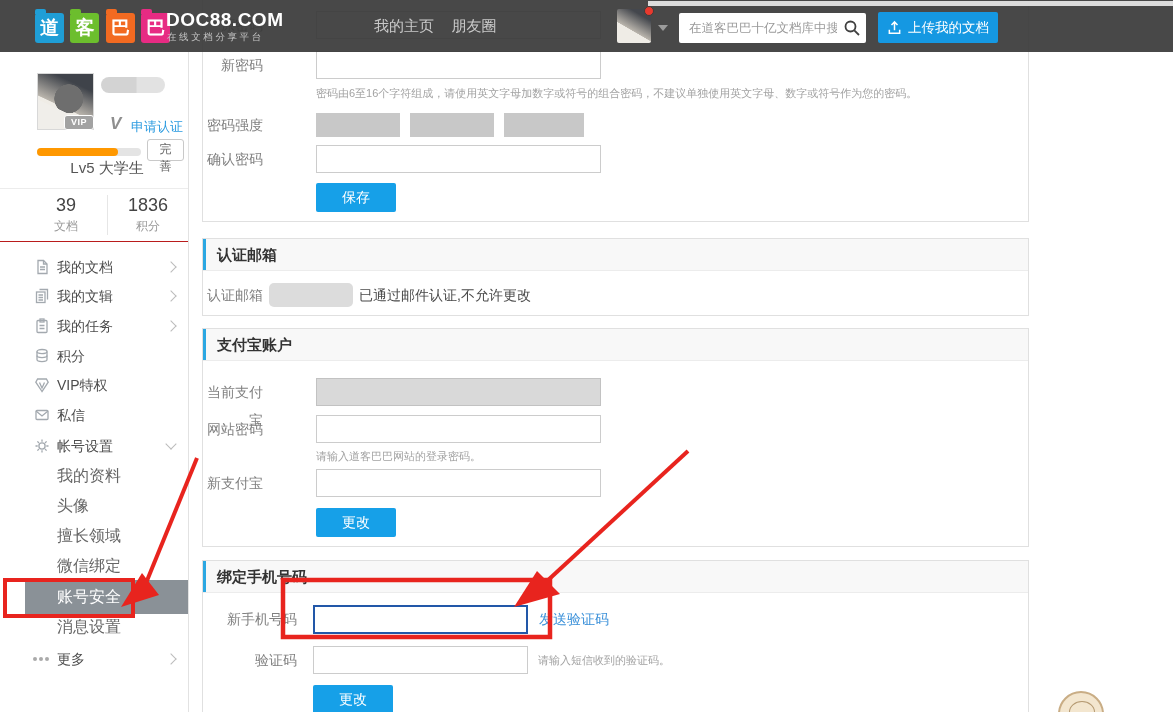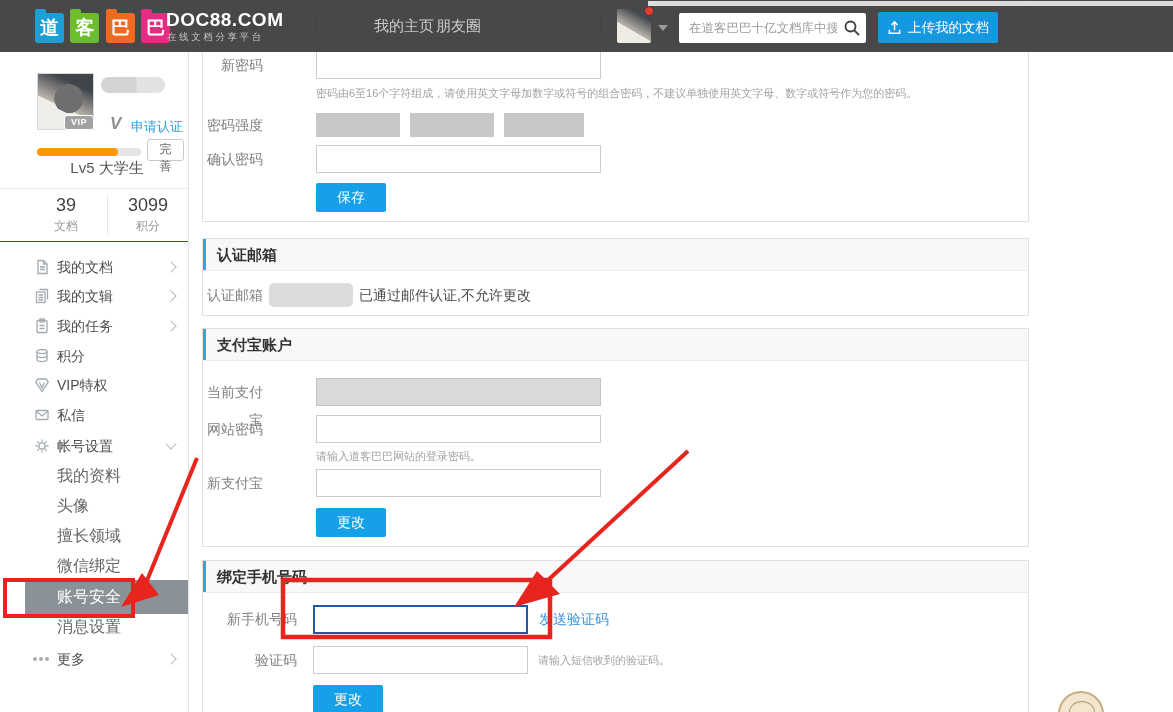--- a/index.html
+++ b/index.html
@@ -11,21 +11,21 @@
   #appheader{position:absolute;left:0;top:0;width:1173px;height:52px;background:rgba(56,56,56,0.92);z-index:10;}
   .tile{position:relative;display:inline-block;width:29px;height:30px;border-radius:3px;margin-right:2px;vertical-align:top;}
   .tile::before{content:"";position:absolute;left:0;top:-4px;width:11px;height:5px;border-radius:2px 2px 0 0;background:inherit;}
   .tile span{display:block;width:100%;text-align:center;line-height:30px;color:#fff;font-weight:bold;font-size:19px;}
   .t0{background:#1f9ed6}.t1{background:#6cbe2d}.t2{background:#f26a21}.t3{background:#e72b83}
   #brand{left:166px;top:9px;color:#fff;font-size:19px;font-weight:bold;letter-spacing:.5px;}
   #brand-sub{left:167px;top:31px;color:#c4c4c4;font-size:9.5px;letter-spacing:2.6px;}
   .navtab{top:0;height:66px;line-height:52px;color:#c9c9c9;font-size:15px;text-align:center;cursor:pointer;}
   #tab-active{left:283px;top:4px;width:82px;height:48px;line-height:48px;background:#2f96d5;color:#fff;font-size:15px;text-align:center;cursor:pointer;}
   #nav-home{left:368px;width:72px;}
-  #nav-friends{left:421px;width:60px;text-align:right;}
+  #nav-friends{left:444px;width:60px;}
   #hdr-avatar{left:617px;top:9px;width:34px;height:34px;border-radius:2px;background:
      linear-gradient(210deg,#44474d 22%,#b9b4ac 60%,#efece6 61%);}
   #hdr-avatar i{position:absolute;right:-3px;top:-3px;width:8px;height:8px;border-radius:50%;background:#e8392e;border:1px solid #3c3c3c;}
   #hdr-caret{left:658px;top:25px;width:0;height:0;border-left:5px solid transparent;border-right:5px solid transparent;border-top:6px solid #9b9b9b;cursor:pointer;}
   #searchbox{left:679px;top:13px;width:187px;height:30px;background:#fff;border-radius:2px;}
   #searchbox input{position:absolute;left:8px;top:1px;width:148px;height:26px;border:none;outline:none;font-size:12.5px;color:#555;font-family:inherit;}
   #searchbox input::placeholder{color:#9a9a9a;}
   #search-ic{position:absolute;right:5px;top:6px;}
   #upload-btn{left:878px;top:12px;width:120px;height:31px;background:#1598e2;border:none;border-radius:2px;color:#fff;font-size:13.5px;cursor:pointer;font-family:inherit;display:flex;align-items:center;justify-content:center;gap:6px;}
   #topstrip{left:648px;top:1px;width:525px;height:5px;background:#dcdcdc;z-index:11;}
@@ -65,21 +65,21 @@
   .phead{position:absolute;left:0;top:0;right:0;height:31px;background:#f8f8f8;border-bottom:1px solid #ececec;}
   .phead .accent{position:absolute;left:0;top:0;width:3px;height:31px;background:#2ba7e2;}
   .phead .ptitle{position:absolute;left:14px;line-height:31px;font-size:15px;color:#333;}
   .flab{position:absolute;left:0;width:60px;text-align:right;font-size:14px;color:#808080;line-height:28px;}
   .flabB{width:94px;}
   .inp{position:absolute;box-sizing:border-box;width:285px;height:28px;border:1px solid #ccc;background:#fff;padding:0 6px;font:13px "Liberation Sans","DejaVu Sans",sans-serif;outline:none;}
   .inp-sm{width:215px;}
   .inp-focus{border:2px solid #2257a8;height:29px;}
   .inp-dis{background:#d9d9d9;border:1px solid #c2c2c2;}
   .hint{position:absolute;font-size:11px;color:#a2a2a2;}
-  .btn{position:absolute;width:70px;height:29px;background:#16a0e8;border:none;border-radius:2px;color:#fff;font-size:14px;cursor:pointer;font-family:inherit;}
+  .btn{position:absolute;width:80px;height:29px;background:#16a0e8;border:none;border-radius:2px;color:#fff;font-size:14px;cursor:pointer;font-family:inherit;}
   .sblock{position:absolute;height:24px;background:#c8c8c8;}
   #email-blob{position:absolute;left:66px;top:44px;width:84px;height:24px;border-radius:5px;background:#dcdcdc;}
   .statustx{position:absolute;font-size:14px;color:#4a4a4a;line-height:28px;}
   .linkblue{position:absolute;font-size:14px;color:#3a90d9;line-height:29px;cursor:pointer;}
 
   
   #annotations{position:absolute;left:0;top:0;z-index:20;pointer-events:none;}
   #coin-widget{left:1058px;top:691px;width:46px;height:46px;border-radius:50%;background:#f3e6cf;border:2px solid #c9ad85;z-index:12;box-sizing:border-box;}
   #coin-widget i{position:absolute;left:9px;top:8px;width:24px;height:20px;border-radius:50%;border:1.5px solid #b59a72;}
 </style>
@@ -99,21 +99,21 @@
     </div>
     <button class="abs" id="perfect-btn">完善</button>
     <div class="abs" id="level-text">Lv5 大学生</div>
 
     <div class="abs" id="stats">
       <div class="statcell" id="stat0">
         <div class="statval">39</div>
         <div class="statlab">文档</div>
       </div>
       <div class="statcell" id="stat1">
-        <div class="statval">3099</div>
+        <div class="statval">1836</div>
         <div class="statlab">积分</div>
       </div>
     </div>
 
     <div class="mrow" style="top:200px">
       <svg class="ic" width="16" height="16" viewBox="0 0 16 16">
           <g fill="none" stroke="#a3a9af" stroke-width="1.3">
             <path d="M4 1.5h5.5L13 5v9.5H4z"></path>
             <path d="M9.5 1.5V5H13"></path>
             <path d="M6 8h5M6 10.5h5"></path>

